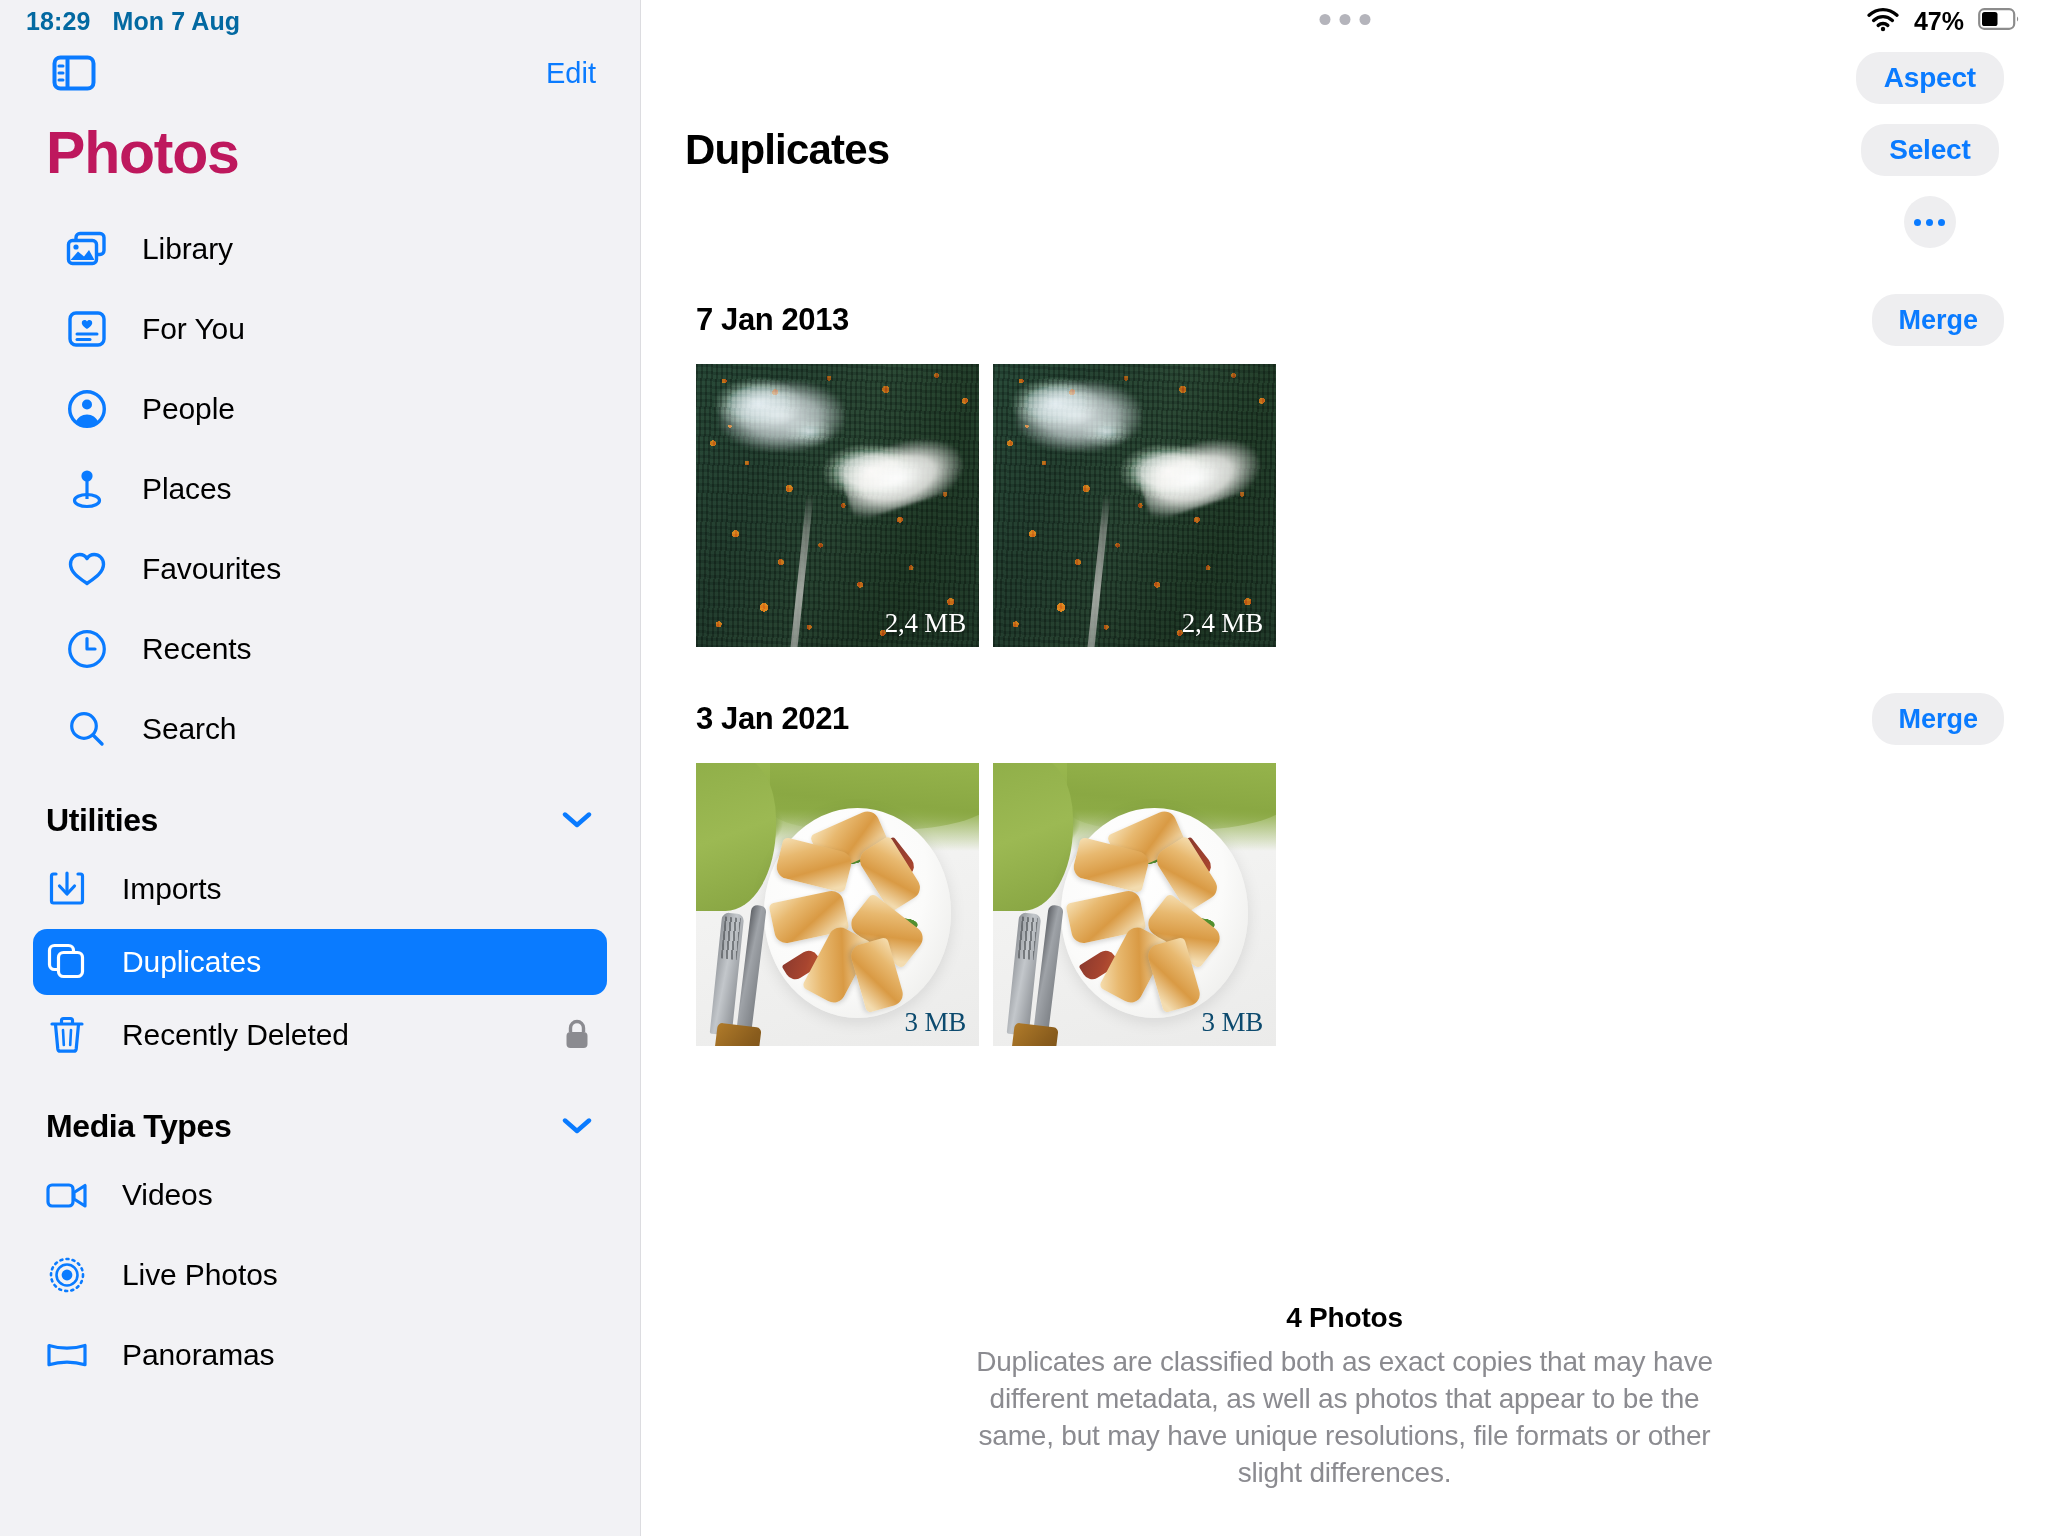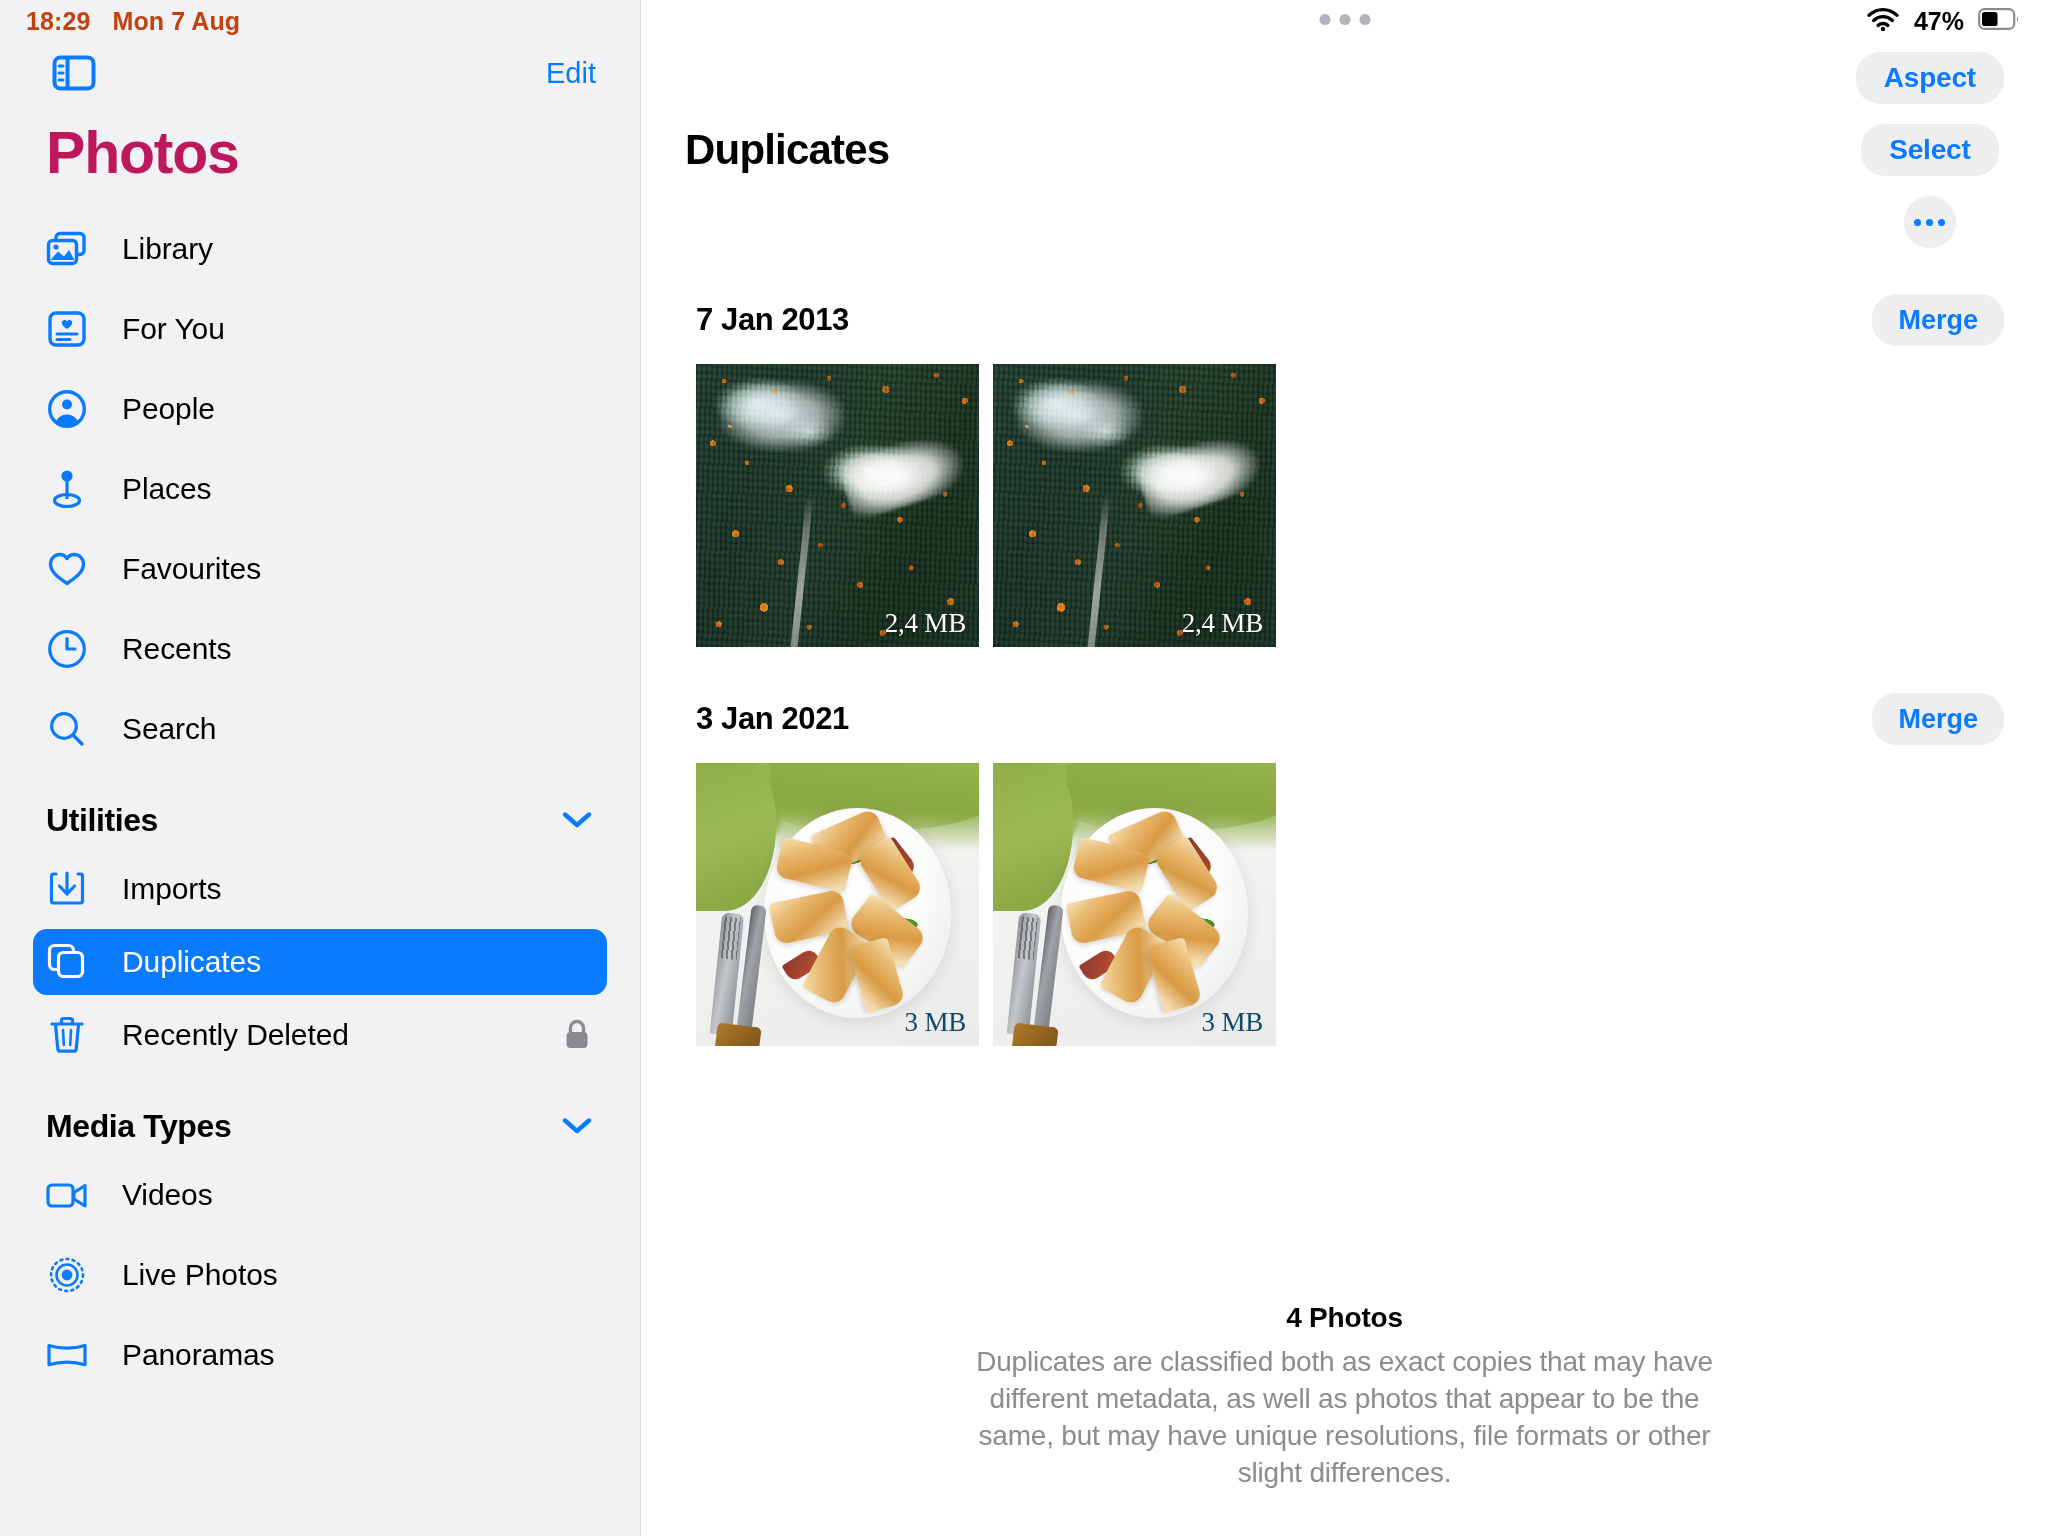--- a/index.html
+++ b/index.html
@@ -31,21 +31,21 @@
   }
 
   .status-bar {
     height: 42px;
     display: flex;
     align-items: center;
     padding: 0 26px;
     gap: 22px;
     font-size: 25px;
     font-weight: 600;
-    color: #c2410c;
+    color: #0369a1;
     letter-spacing: 0.1px;
   }
 
   .sb-time { font-weight: 600; }
   .sb-date { font-weight: 600; }
 
   .sidebar-toolbar {
     height: 62px;
     display: flex;
     align-items: center;
@@ -64,21 +64,21 @@
 
   .sidebar-title {
     font-size: 59px;
     font-weight: 700;
     letter-spacing: -1.2px;
     color: #be185d;
     padding: 20px 0 0 46px;
     line-height: 1.0;
   }
 
-  .nav-list { padding: 26px 0 0 0; }
+  .nav-list { padding: 26px 0 0 0; margin-left: 20px; }
 
   .nav-item {
     display: flex;
     align-items: center;
     height: 80px;
     padding-left: 46px;
     gap: 34px;
     cursor: pointer;
     position: relative;
   }

